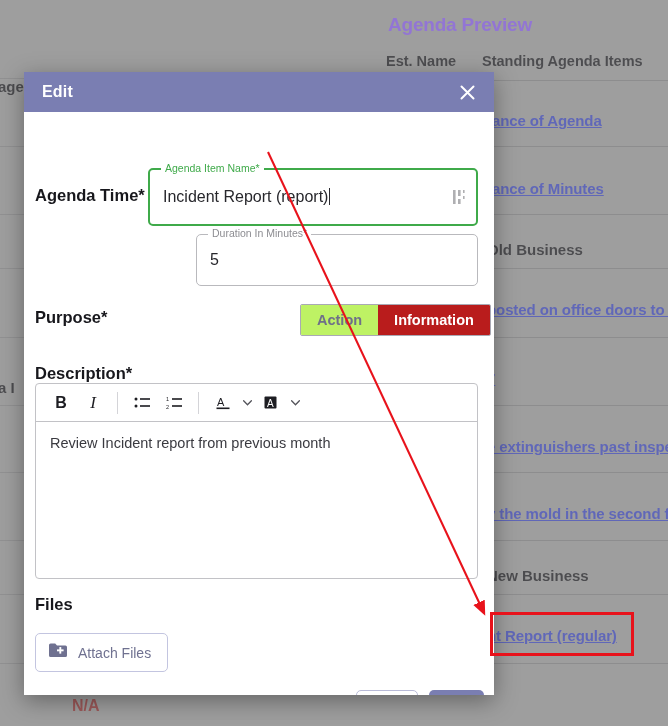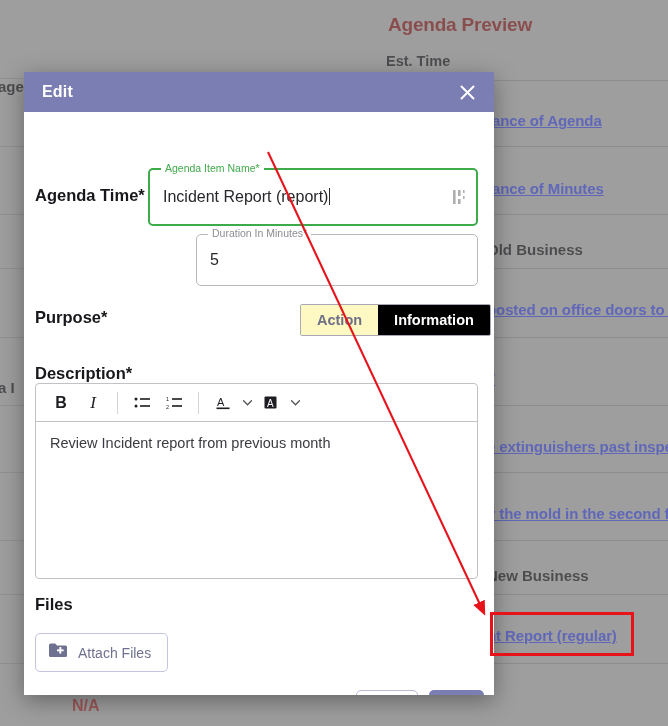--- a/index.html
+++ b/index.html
@@ -28,21 +28,21 @@
     position: absolute;
     inset: 0;
     opacity: 0.62;
   }
 
   .preview-title {
     position: absolute;
     left: 388px; top: 14px;
     font-size: 19px;
     font-weight: bold;
-    color: #7f1d1d;
+    color: #8b5cf6;
     letter-spacing: -0.2px;
   }
   .col-head {
     position: absolute;
     top: 53px;
     font-size: 14.5px;
     font-weight: bold;
     color: #1d1d22;
   }
   .col-head.est { left: 386px; }
@@ -195,22 +195,22 @@
     height: 32px;
   }
   .toggle-btn {
     display: flex; align-items: center; justify-content: center;
     font-size: 14.5px;
     font-weight: bold;
     padding: 0 16px;
     cursor: pointer;
     white-space: nowrap;
   }
-  .toggle-btn.off { background: #fef9c3; color: #6f7088; }
-  .toggle-btn.on  { background: #000000; color: #ffffff; }
+  .toggle-btn.off { background: #bef264; color: #6f7088; }
+  .toggle-btn.on  { background: #b91c1c; color: #ffffff; }
 
   
   .editor {
     position: absolute;
     border: 1px solid #c2c2c6;
     border-radius: 4px;
     background: #fff;
     overflow: hidden;
   }
   .editor-toolbar {
@@ -291,21 +291,22 @@
 <body>
 
 <div id="screen">
 
   <div class="backdrop"></div>
 
   <div class="bg-page">
 
     <div class="preview-title">Agenda Preview</div>
 
-    <div class="col-head est">Est. Time</div>
+    <div class="col-head est">Est. Name</div>
+    <div class="col-head items">Standing Agenda Items</div>
 
     <div class="row-rule" style="top:80px"></div>
     <div class="row-rule" style="top:146px"></div>
     <div class="row-rule" style="top:214px"></div>
     <div class="row-rule" style="top:268px"></div>
     <div class="row-rule" style="top:337px"></div>
     <div class="row-rule" style="top:405px"></div>
     <div class="row-rule" style="top:472px"></div>
     <div class="row-rule" style="top:540px"></div>
     <div class="row-rule" style="top:594px"></div>

